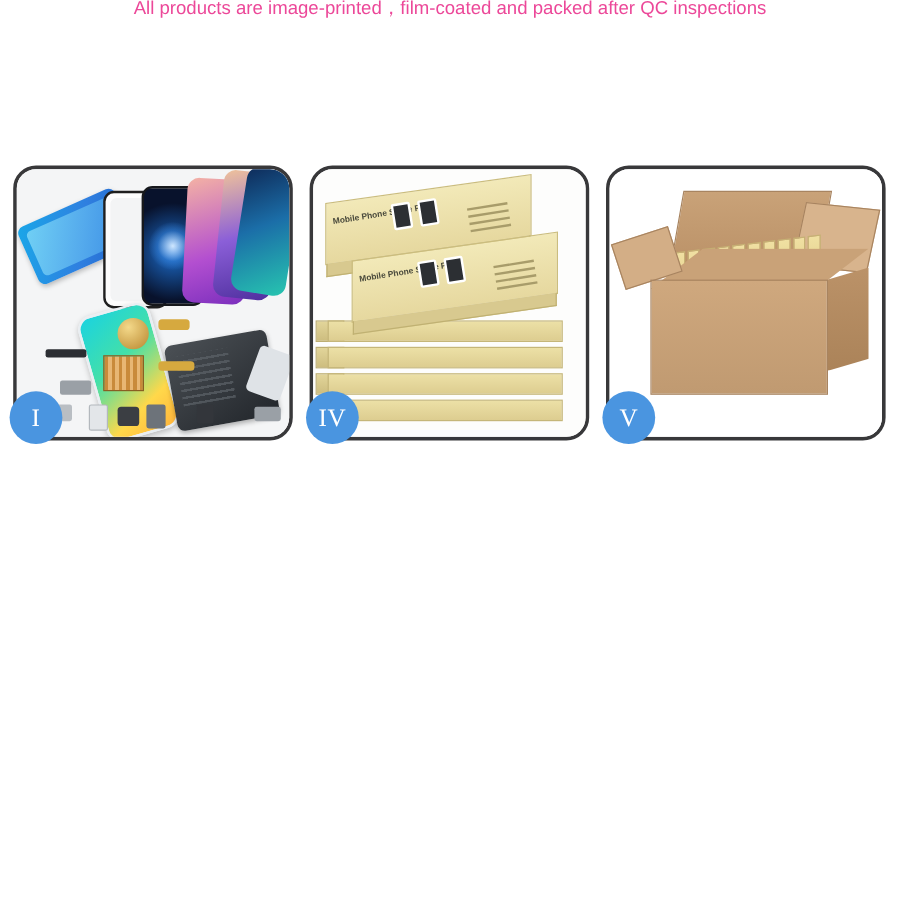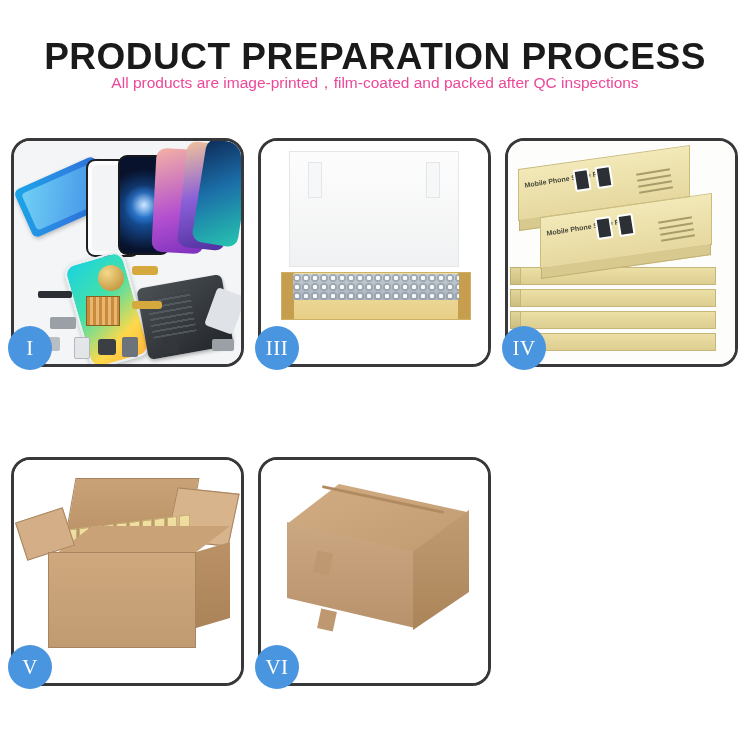--- a/index.html
+++ b/index.html
@@ -220,21 +220,20 @@
   .tape { position:absolute; background:#bd9870; }
   .tp1 { left:54px; top:92px; width:16px; height:22px; transform: rotate(12deg); }
   .tp2 { left:58px; top:150px; width:16px; height:20px; transform: rotate(12deg); }
 </style>
 </head>
 <body>
 
 <div class="page">
 
   <div class="header">
-    <div class="title">PRODUCT PREPARATION PROCESS</div>
     <div class="subtitle">All products are image-printed，film-coated and packed after QC inspections</div>
   </div>
 
   <div class="grid">
 
     <div class="panel">
       <div class="panel-inner p1">
         <div class="ph ph-a"></div>
         <div class="ph ph-c"></div>
         <div class="ph ph-d"></div>
@@ -254,31 +253,20 @@
         <div class="bit b7"></div>
         <div class="bit b8"></div>
         <div class="bit b9"></div>
         <div class="bit b10"></div>
         <div class="bit b11"></div>
       </div>
       <div class="badge">I</div>
     </div>
 
 
-    <div class="panel">
-      <div class="panel-inner p3">
-        <div class="mail-lid">
-          <div class="mail-lid-l"></div>
-          <div class="mail-lid-r"></div>
-        </div>
-        <div class="mail-base"></div>
-        <div class="mail-fill"></div>
-      </div>
-      <div class="badge">III</div>
-    </div>
 
     <div class="panel">
       <div class="panel-inner p4">
         <div class="stack">
           <div class="layer layer-l l4"></div>
           <div class="layer l4"></div>
           <div class="layer layer-l l3"></div>
           <div class="layer l3"></div>
           <div class="layer layer-l l2"></div>
           <div class="layer l2"></div>
@@ -330,26 +318,15 @@
           <div class="ybar"></div>
         </div>
         <div class="c-topface"></div>
         <div class="flap-left"></div>
         <div class="c-body"></div>
         <div class="c-side"></div>
       </div>
       <div class="badge">V</div>
     </div>
 
-    <div class="panel">
-      <div class="panel-inner p6">
-        <div class="sc-top"></div>
-        <div class="sc-seam"></div>
-        <div class="sc-left"></div>
-        <div class="sc-right"></div>
-        <div class="tape tp1"></div>
-        <div class="tape tp2"></div>
-      </div>
-      <div class="badge">VI</div>
-    </div>
 
   </div>
 </div>
 
 </body></html>

